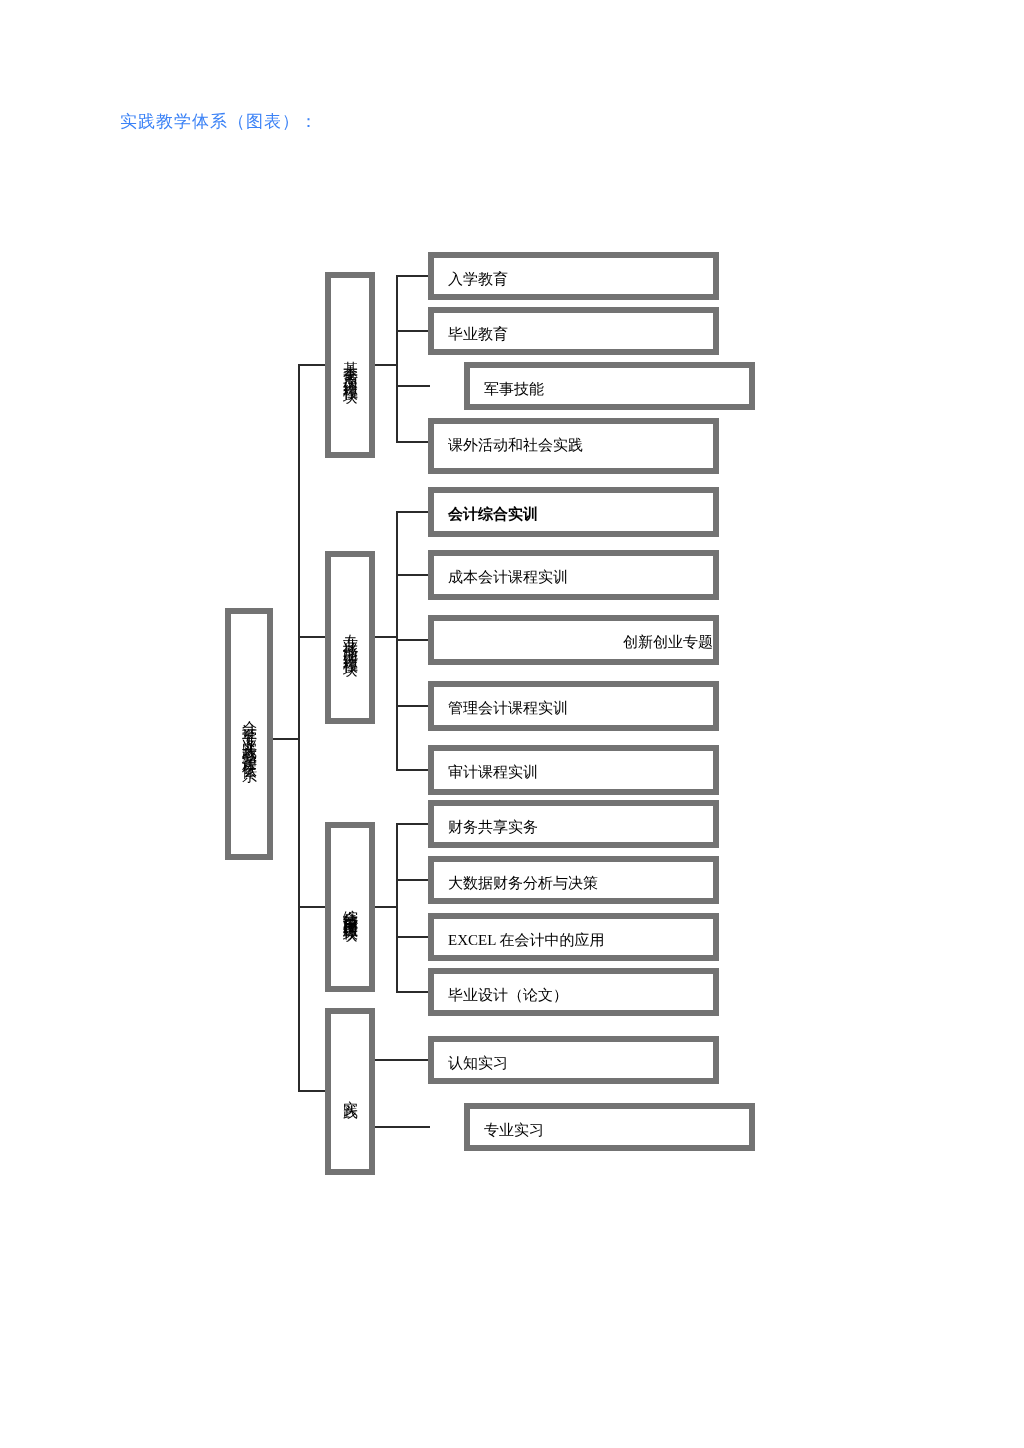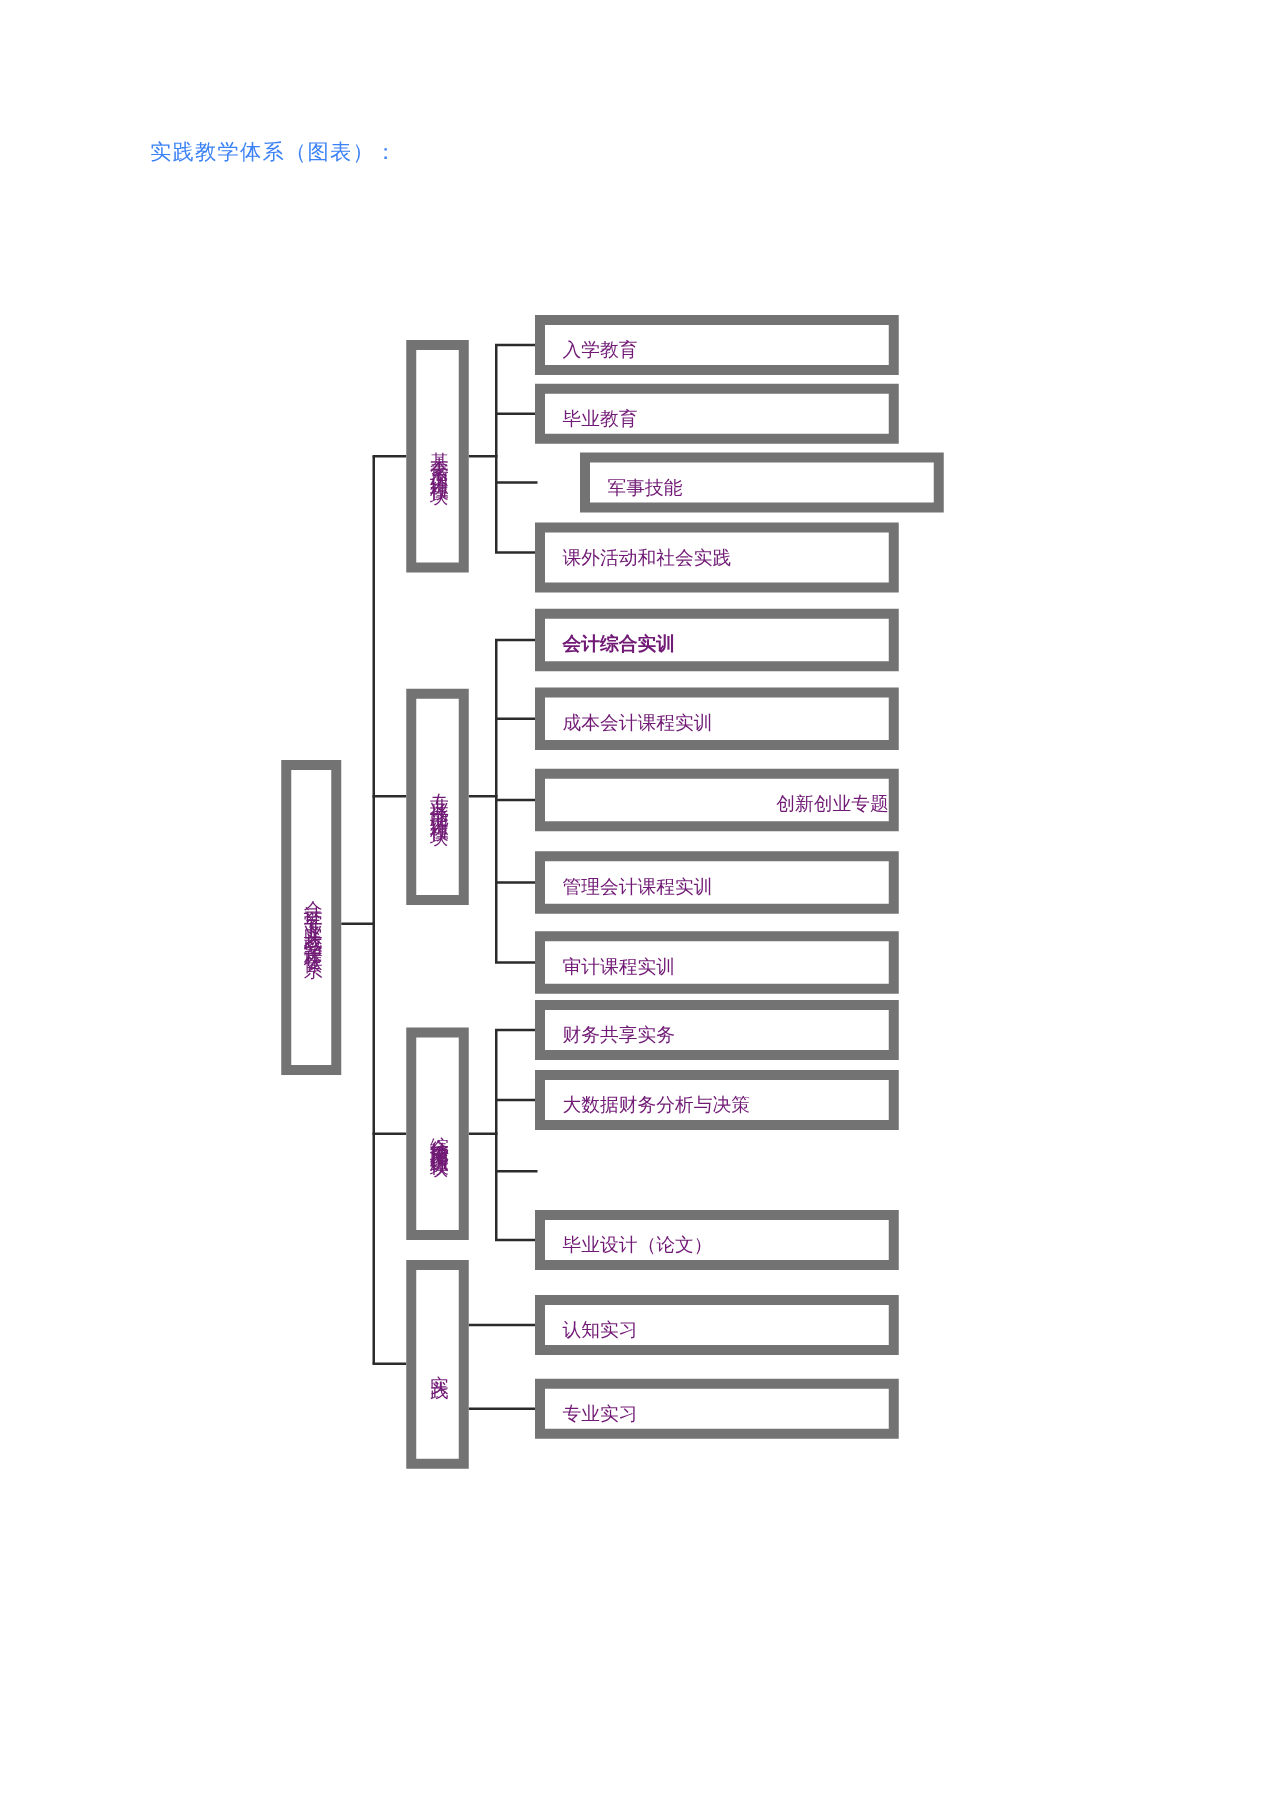--- a/index.html
+++ b/index.html
@@ -26,22 +26,22 @@
   .connectors {
     position: absolute;
     left: 0;
     top: 0;
     pointer-events: none;
   }
   .node {
     position: absolute;
     box-sizing: border-box;
     background: #ffffff;
-    border: 8px solid #737373;
-    color: #701a75;
+    border: 6px solid #737373;
+    color: #000000;
   }
   .vnode {
     display: flex;
     align-items: center;
     justify-content: center;
   }
   .v-text {
     writing-mode: vertical-rl;
     text-orientation: upright;
     font-size: 15px;
@@ -137,18 +137,19 @@
   <div class="node leaf" style="top:418px;height:56px;">课外活动和社会实践</div>
 
   <div class="node leaf" style="top:487px;height:50px;font-weight:bold;">会计综合实训</div>
   <div class="node leaf" style="top:550px;height:50px;">成本会计课程实训</div>
   <div class="node leaf" style="top:615px;height:50px;text-align:right;">创新创业专题</div>
   <div class="node leaf" style="top:681px;height:50px;">管理会计课程实训</div>
   <div class="node leaf" style="top:745px;height:50px;">审计课程实训</div>
 
   <div class="node leaf" style="top:800px;height:48px;">财务共享实务</div>
   <div class="node leaf" style="top:856px;height:48px;">大数据财务分析与决策</div>
+  <div class="node leaf" style="top:913px;height:48px;">EXCEL 在会计中的应用</div>
   <div class="node leaf" style="top:968px;height:48px;">毕业设计（论文）</div>
 
   <div class="node leaf" style="top:1036px;height:48px;">认知实习</div>
-  <div class="node leaf" style="top:1103px;height:48px;">专业实习</div>
+  <div class="node leaf" style="top:1103px;height:48px;margin-left:36px;">专业实习</div>
 
 </div>
 
 </body></html>

